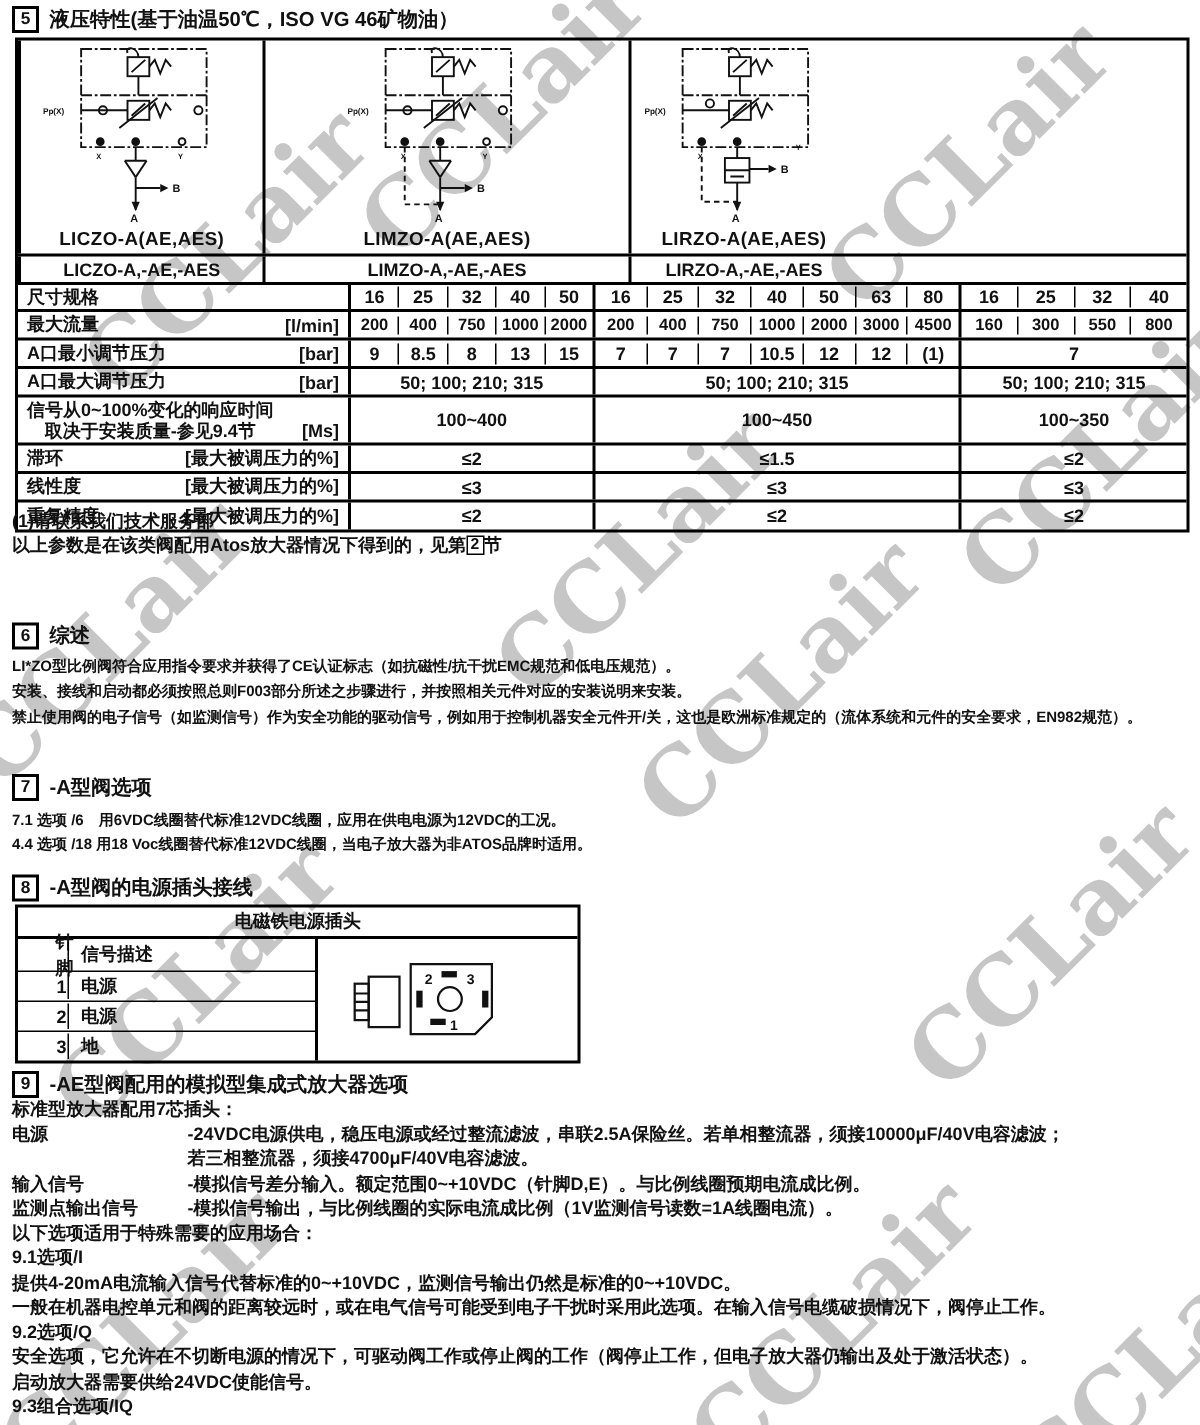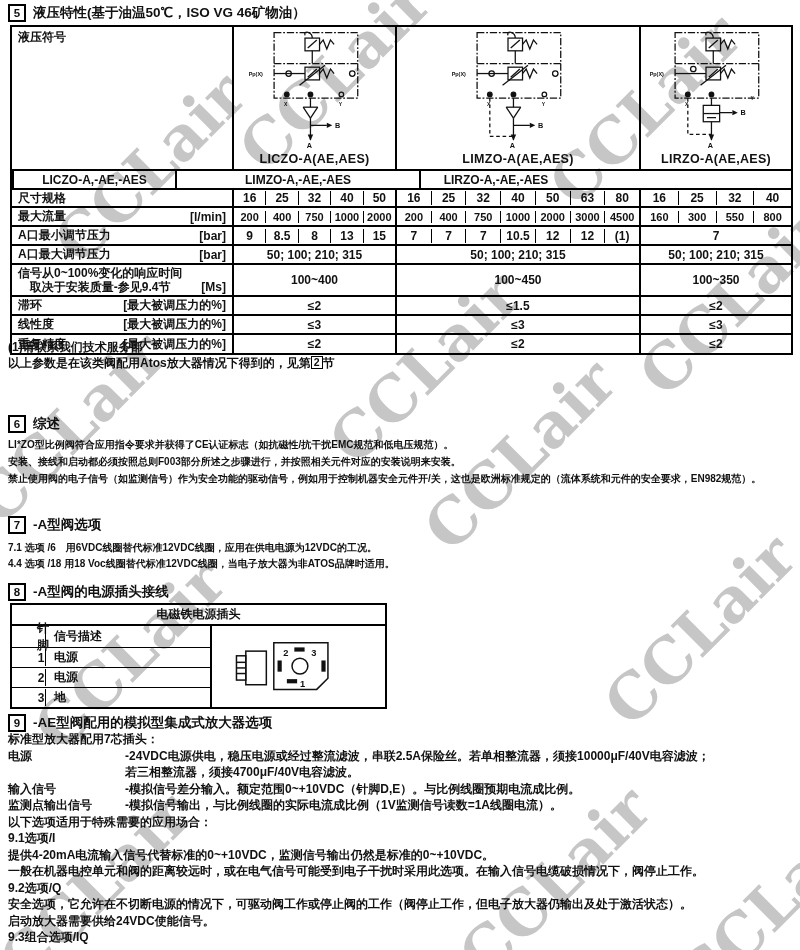--- a/index.html
+++ b/index.html
@@ -73,23 +73,20 @@
   <div class="wm" style="left:772px;top:905px;">CCLair</div>
 
   <div class="abs sechead" style="left:8px;top:4px;">
     <span class="secbox">5</span>
     <span>液压特性(基于油温50℃，ISO VG 46矿物油）</span>
   </div>
 
   <div class="htable">
 
     <div class="trow first" style="height:142px;">
-      <div class="cell nb c-label symcell">
-        <span>液压符号</span>
-      </div>
       <div class="cell gL symcell">
         <svg class="dsvg" width="150" height="120" viewBox="0 0 150 132">
           <g stroke="#111" stroke-width="1.4" fill="none">
             <rect x="30" y="4" width="92" height="72" stroke-dasharray="8 2 2 2"></rect>
             <line x1="30" y1="38" x2="122" y2="38" stroke-dasharray="8 2 2 2"></line>
             <rect x="64" y="10" width="16" height="14"></rect>
             <line x1="67" y1="21" x2="77" y2="12"></line>
             <polyline points="80,17 84,12 88,22 92,12 96,17"></polyline>
             <path d="M72,10 C72,3 62,1 64,7"></path>
             <line x1="72" y1="24" x2="72" y2="38"></line>

